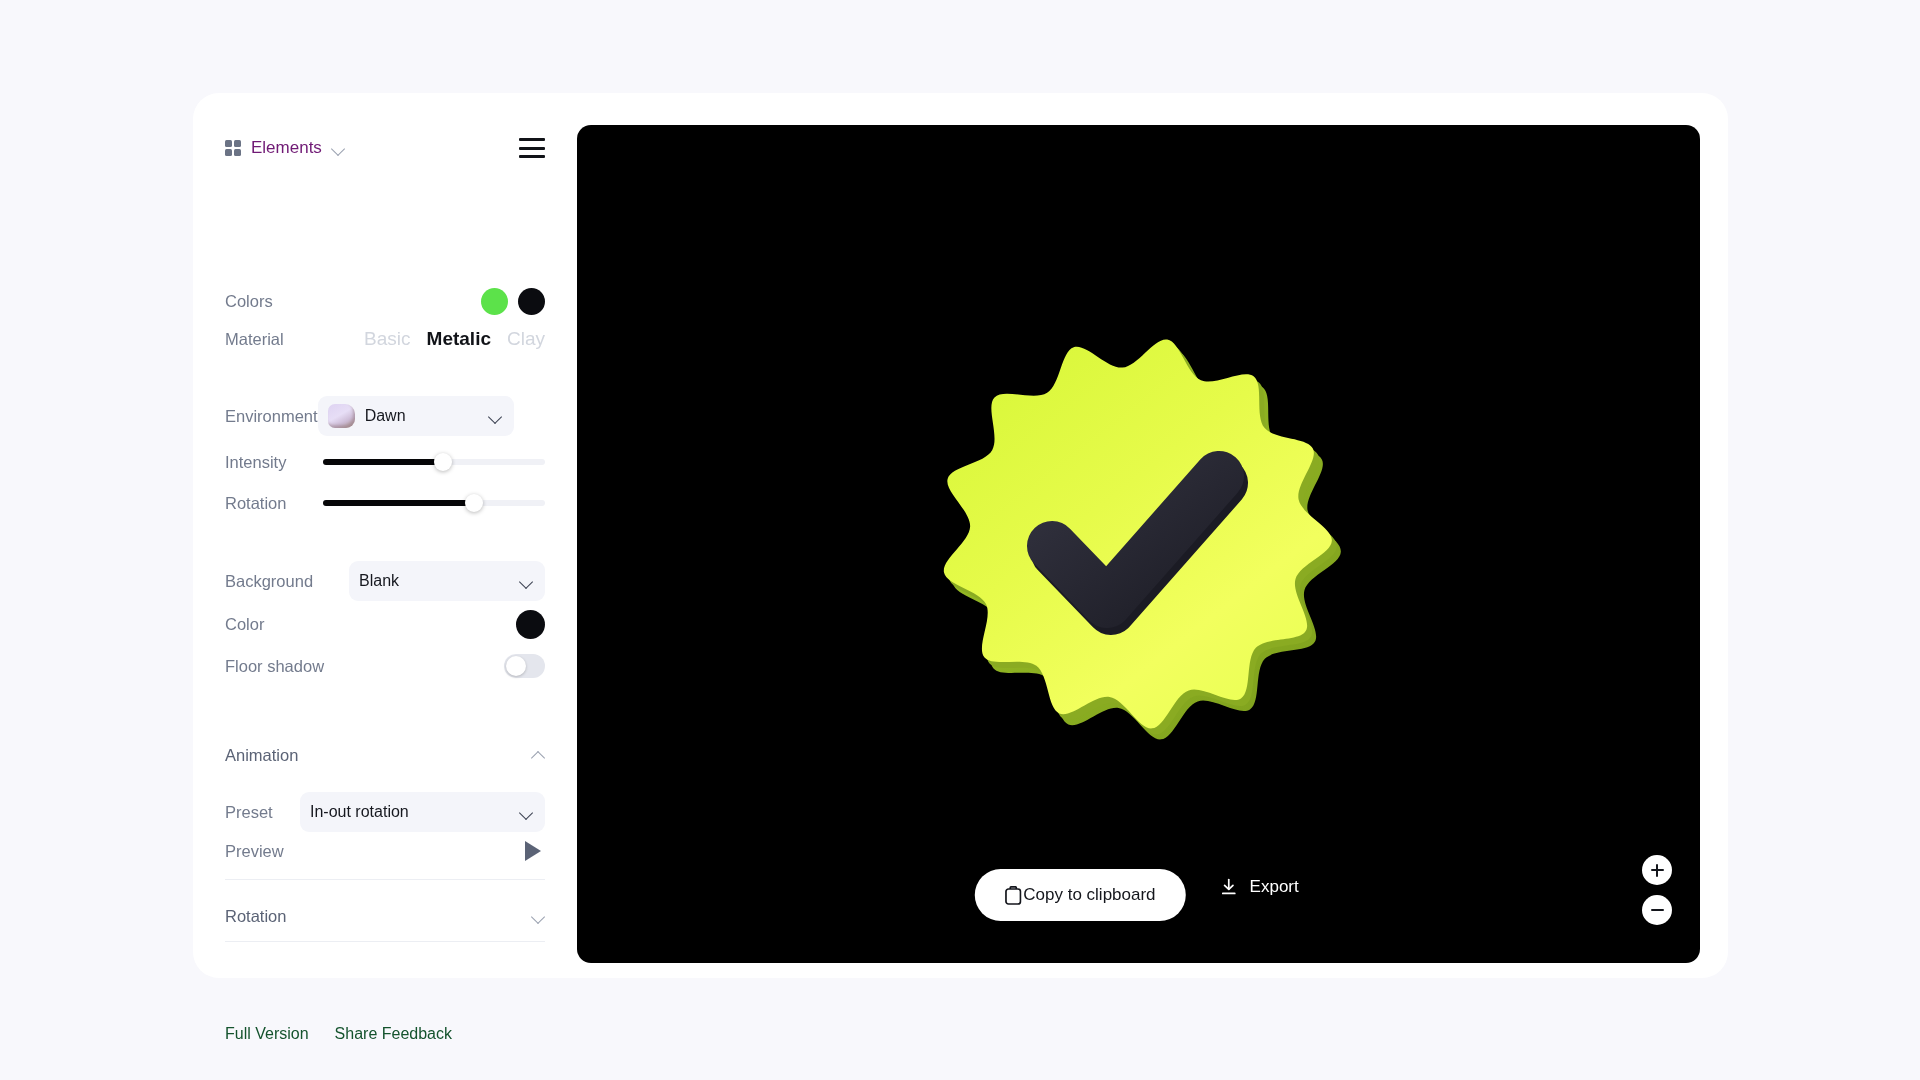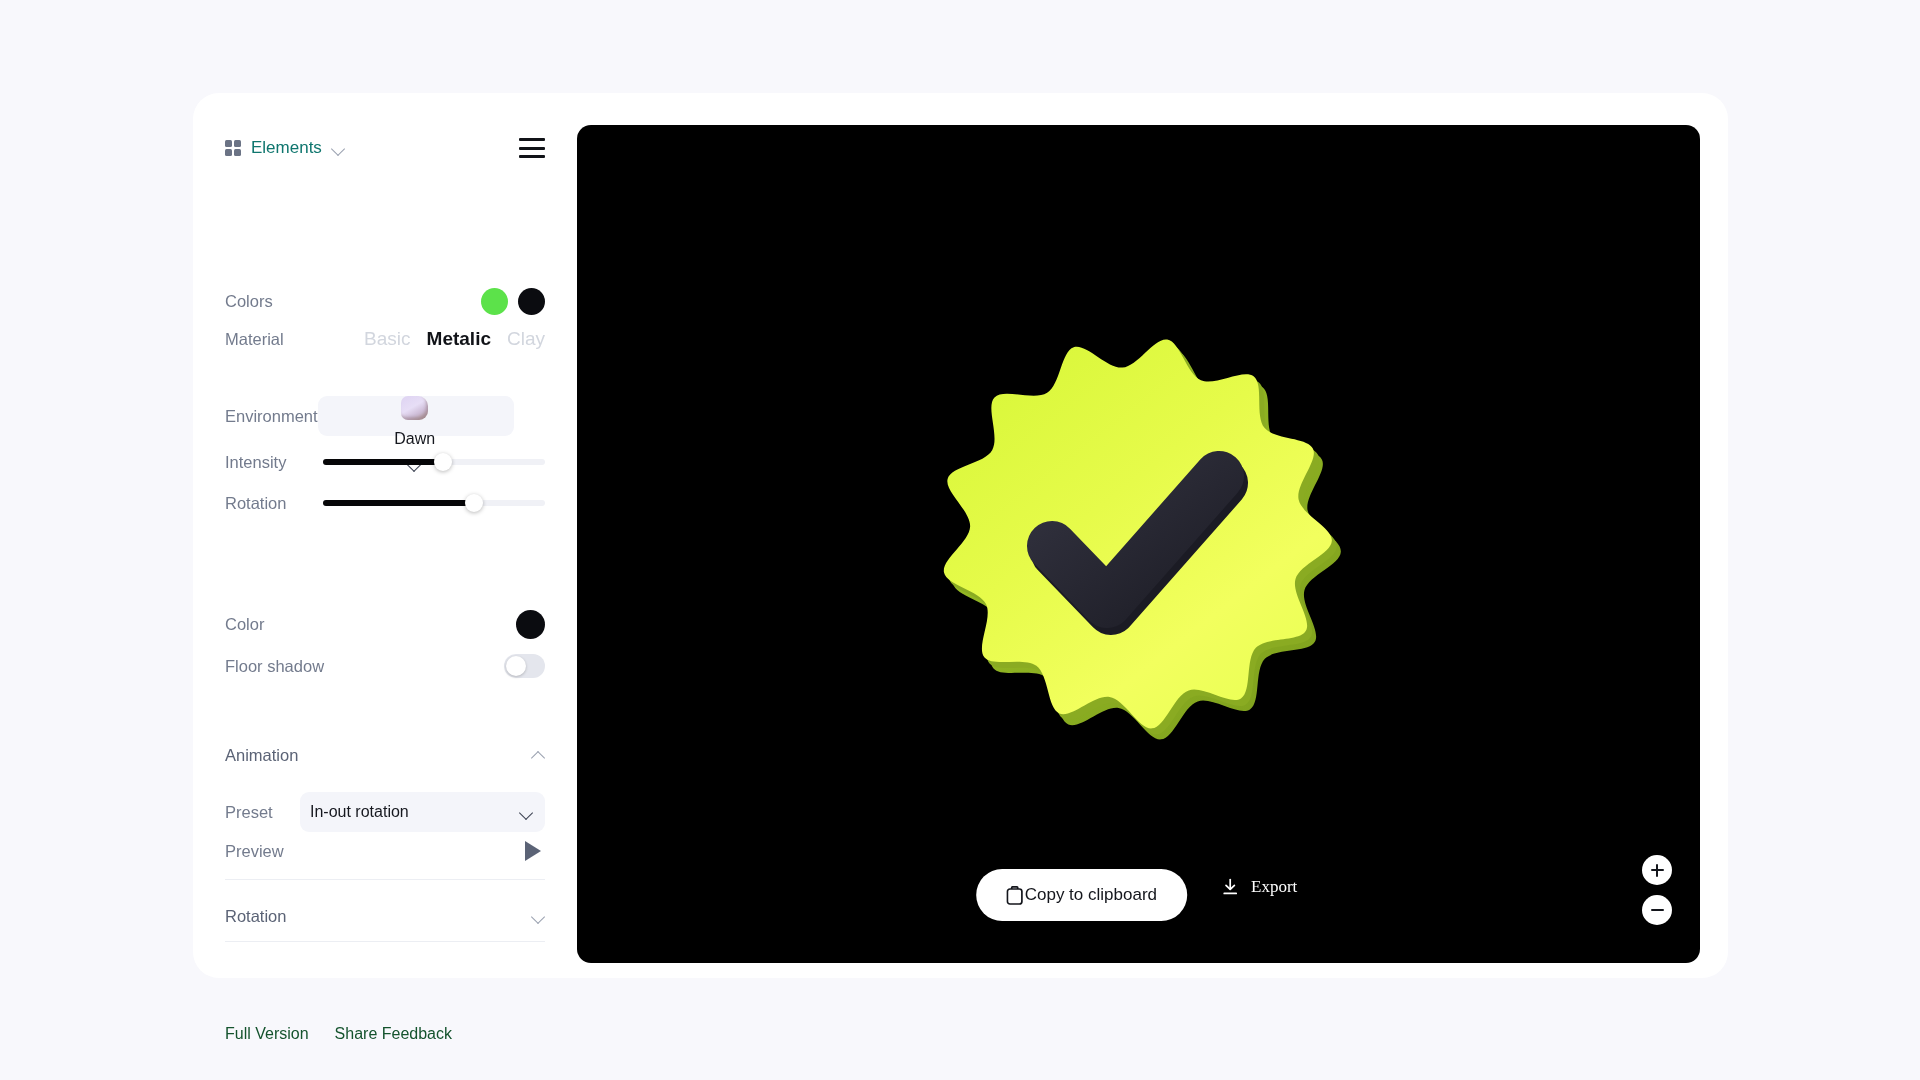--- a/index.html
+++ b/index.html
@@ -35,21 +35,21 @@
   }
   #elements-selector {
     display: flex; align-items: center; gap: 10px;
     cursor: pointer;
   }
   .grid-icon {
     display: grid; grid-template-columns: 7px 7px; grid-template-rows: 7px 7px;
     gap: 2px;
   }
   .grid-icon i { display: block; background: #6b7385; border-radius: 1.5px; }
-  #elements-label { font-size: 17px; color: #0f766e; }
+  #elements-label { font-size: 17px; color: #701a75; }
   .chev { width: 13px; height: 13px; position: relative; display: inline-block; }
   .chev::before {
     content: ""; position: absolute; left: 1px; top: 2px;
     width: 9px; height: 9px;
     border-right: 1.8px solid #9aa1b0; border-bottom: 1.8px solid #9aa1b0;
     transform: rotate(45deg);
   }
   .chev.up::before { transform: rotate(-135deg); top: 4px; }
   .chev.dark::before { border-color: #3c4252; }
 
@@ -79,21 +79,21 @@
   .material-opt.active { color: #111318; font-weight: bold; }
 
   
   #environment-row { top: 302px; height: 42px; }
   .select-box {
     display: flex; align-items: center;
     background: #f4f5fa; border-radius: 9px;
     height: 40px; padding: 0 12px 0 10px;
     cursor: pointer;
   }
-  #environment-select { width: 196px; justify-content: flex-start; gap: 10px; flex-direction: column; }
+  #environment-select { width: 196px; justify-content: flex-start; gap: 10px; }
   .env-thumb {
     width: 27px; height: 24px; border-radius: 7px 10px 9px 7px;
     background: linear-gradient(150deg,#ded3f2 0%,#e7def6 45%,#cdbcd6 70%,#b49d9a 100%);
     box-shadow: inset -2px -3px 3px rgba(120,90,90,.35);
     flex: none;
   }
   .select-value { font-size: 16px; color: #16181f; flex: 1; }
 
   
   #intensity-row { top: 357px; height: 24px; justify-content: space-between; }
@@ -188,21 +188,21 @@
     border: none; border-radius: 28px;
     height: 52px; padding: 0 30px;
     font-size: 17px; font-family: "Liberation Sans", sans-serif;
     cursor: pointer;
     margin-top: 16px;
   }
   #export-button {
     display: flex; align-items: center; gap: 12px;
     background: transparent; border: none;
     color: #ffffff; font-size: 17px;
-    font-family: Liberation Serif, serif;
+    font-family: Liberation Sans, sans-serif;
     cursor: pointer; padding: 6px 4px;
   }
 
   #zoom-controls {
     position: absolute; right: 28px; bottom: 38px;
     display: flex; flex-direction: column; gap: 10px;
   }
   .zoom-btn {
     width: 30px; height: 30px; border-radius: 50%;
     background: #fff; border: none;
@@ -274,20 +274,27 @@
 
     <div class="row" id="rotation-slider-row">
       <span class="row-label">Rotation</span>
       <span class="slider" id="rotation-slider">
         <span class="track"></span>
         <span class="fill" style="width: 68%;"></span>
         <span class="knob" style="left: 68%;"></span>
       </span>
     </div>
 
+    <div class="row" id="background-row">
+      <span class="row-label">Background</span>
+      <span class="select-box" id="background-select">
+        <span class="select-value">Blank</span>
+        <span class="chev dark"></span>
+      </span>
+    </div>
 
     <div class="row" id="bgcolor-row">
       <span class="row-label">Color</span>
       <span id="bgcolor-swatch" style="background: rgb(11, 12, 16);"></span>
     </div>
 
     <div class="row" id="floorshadow-row">
       <span class="row-label">Floor shadow</span>
       <span class="toggle">
         <span class="knob"></span>

